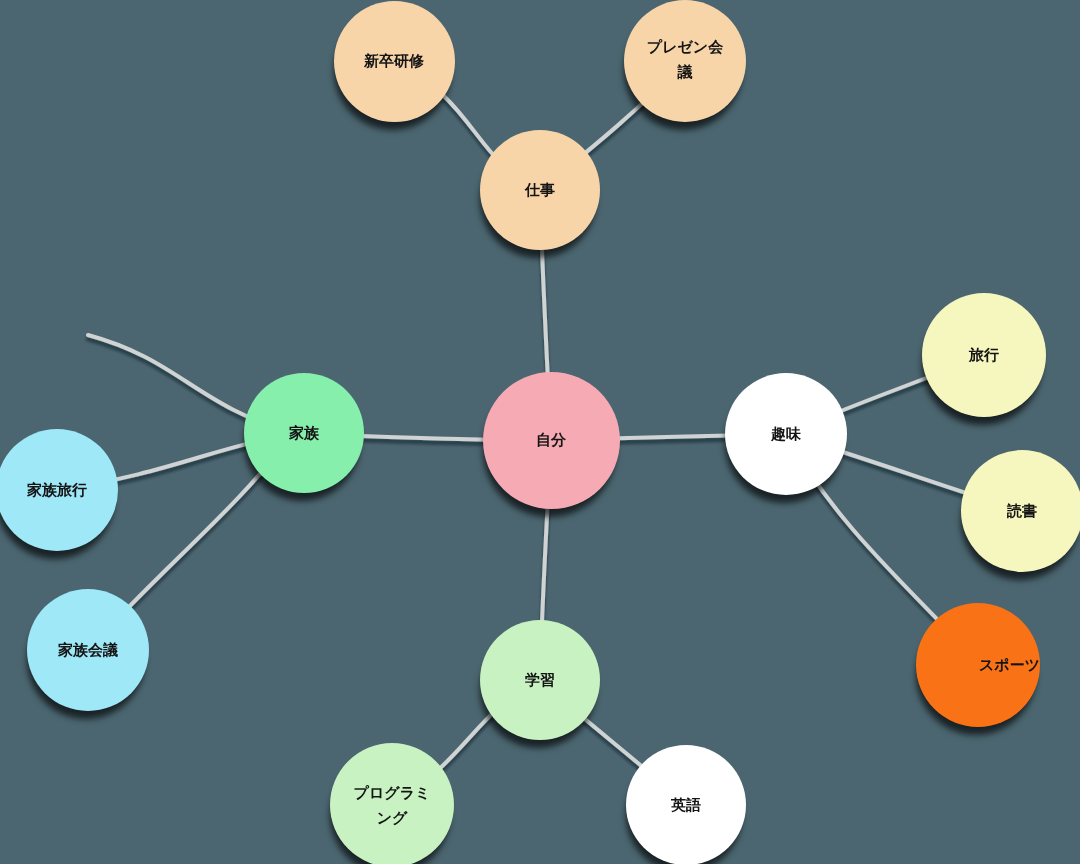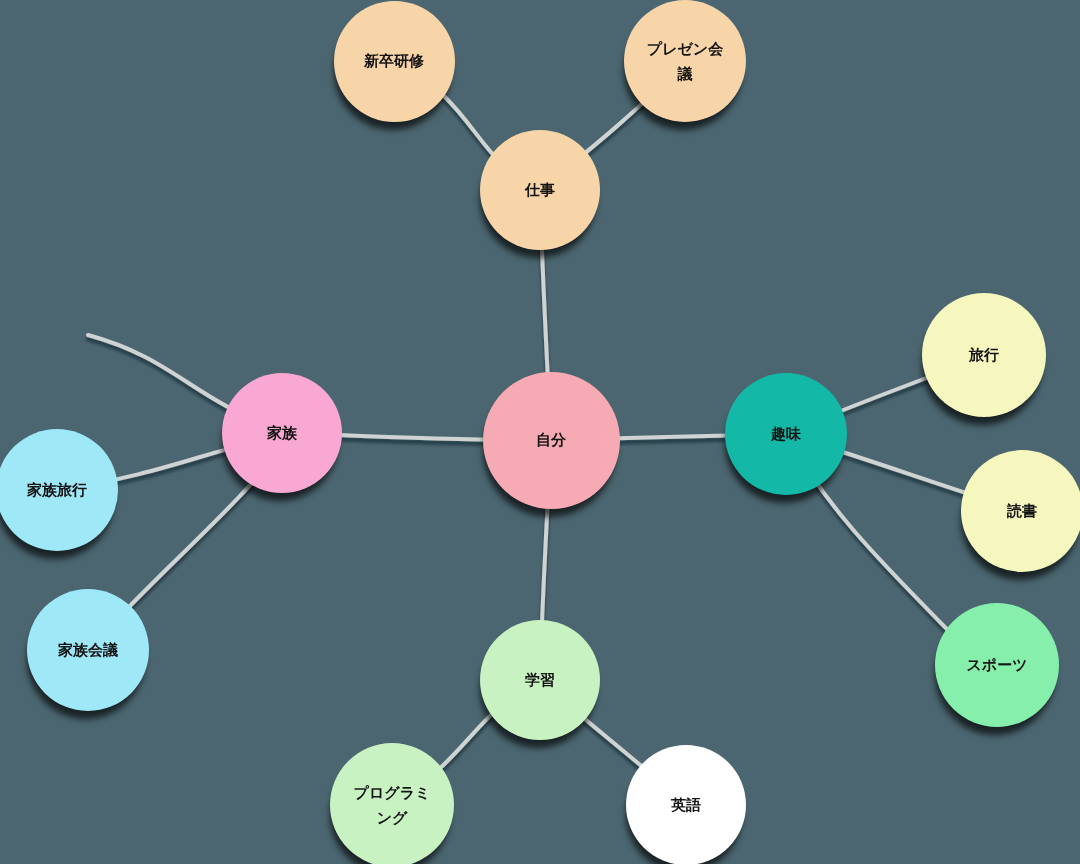--- a/index.html
+++ b/index.html
@@ -85,42 +85,42 @@
 
 <div class="node" style="width: 137px; height: 137px; left: 482.5px; top: 371.5px; background: rgb(246, 170, 179); justify-content: center;">
       <span class="node-label">自分</span>
     </div>
     <div class="node" style="width: 120px; height: 120px; left: 480px; top: 130px; background: rgb(248, 213, 169); justify-content: center;">
       <span class="node-label">仕事</span>
     </div>
     <div class="node" style="width: 121px; height: 121px; left: 333.5px; top: 0.5px; background: rgb(248, 213, 169);">
       <span class="node-label">新卒研修</span>
     </div>
-    <div class="node" style="width: 122px; height: 122px; left: 624px; top: 0px; background: rgb(248, 213, 169);">
+    <div class="node" style="width: 122px; height: 122px; left: 624px; top: 0px; background: rgb(248, 213, 169); font-family: Liberation Mono, monospace;">
       <span class="node-label">プレゼン会議</span>
     </div>
-    <div class="node" style="width: 120px; height: 120px; left: 222px; top: 373px; background: #f9a8d4;">
+    <div class="node" style="width: 120px; height: 120px; left: 244px; top: 373px; background: #86efac;">
       <span class="node-label">家族</span>
     </div>
     <div class="node" style="width: 122px; height: 122px; left: -4px; top: 429px; background: rgb(159, 232, 247);">
       <span class="node-label">家族旅行</span>
     </div>
     <div class="node" style="width: 122px; height: 122px; left: 27px; top: 589px; background: rgb(159, 232, 247); justify-content: center;">
       <span class="node-label">家族会議</span>
     </div>
-    <div class="node" style="width: 122px; height: 122px; left: 725px; top: 373px; background: #14b8a6; text-align: right;">
+    <div class="node" style="width: 122px; height: 122px; left: 725px; top: 373px; background: #ffffff; text-align: right;">
       <span class="node-label">趣味</span>
     </div>
     <div class="node" style="width: 124px; height: 124px; left: 922px; top: 293px; background: rgb(246, 246, 191); justify-content: center;">
       <span class="node-label">旅行</span>
     </div>
     <div class="node" style="width: 122px; height: 122px; left: 961px; top: 450px; background: rgb(246, 246, 191);">
       <span class="node-label">読書</span>
     </div>
-    <div class="node" style="width: 124px; height: 124px; left: 935px; top: 603px; background: #86efac;">
+    <div class="node" style="width: 124px; height: 124px; left: 916px; top: 603px; background: #f97316; justify-content: flex-end;">
       <span class="node-label">スポーツ</span>
     </div>
     <div class="node" style="width: 120px; height: 120px; left: 480px; top: 620px; background: rgb(201, 242, 194); text-align: right;">
       <span class="node-label">学習</span>
     </div>
     <div class="node" style="width: 124px; height: 124px; left: 330px; top: 743px; background: rgb(201, 242, 194);">
       <span class="node-label">プログラミング</span>
     </div>
     <div class="node" style="width: 120px; height: 120px; left: 626px; top: 745px; background: #ffffff;">
       <span class="node-label">英語</span>

